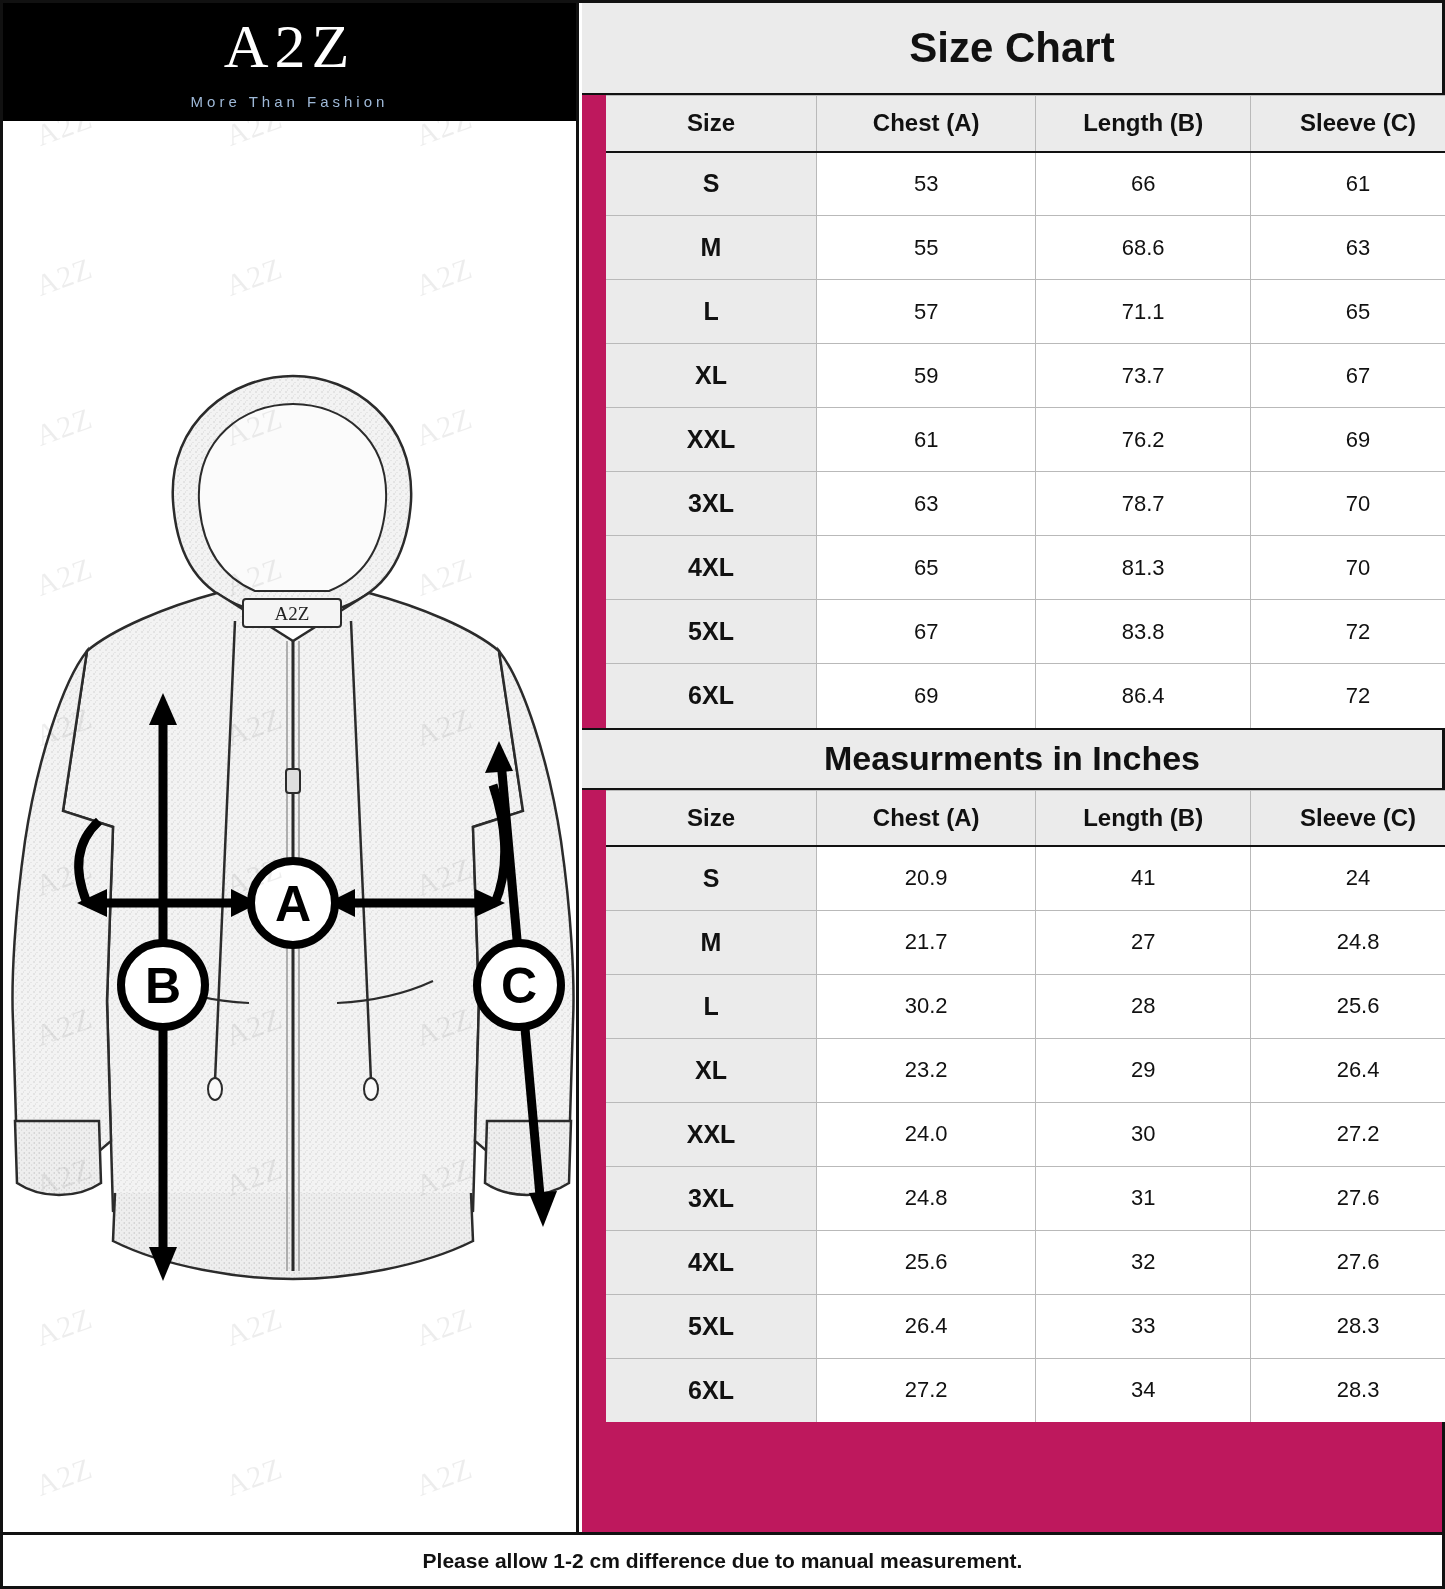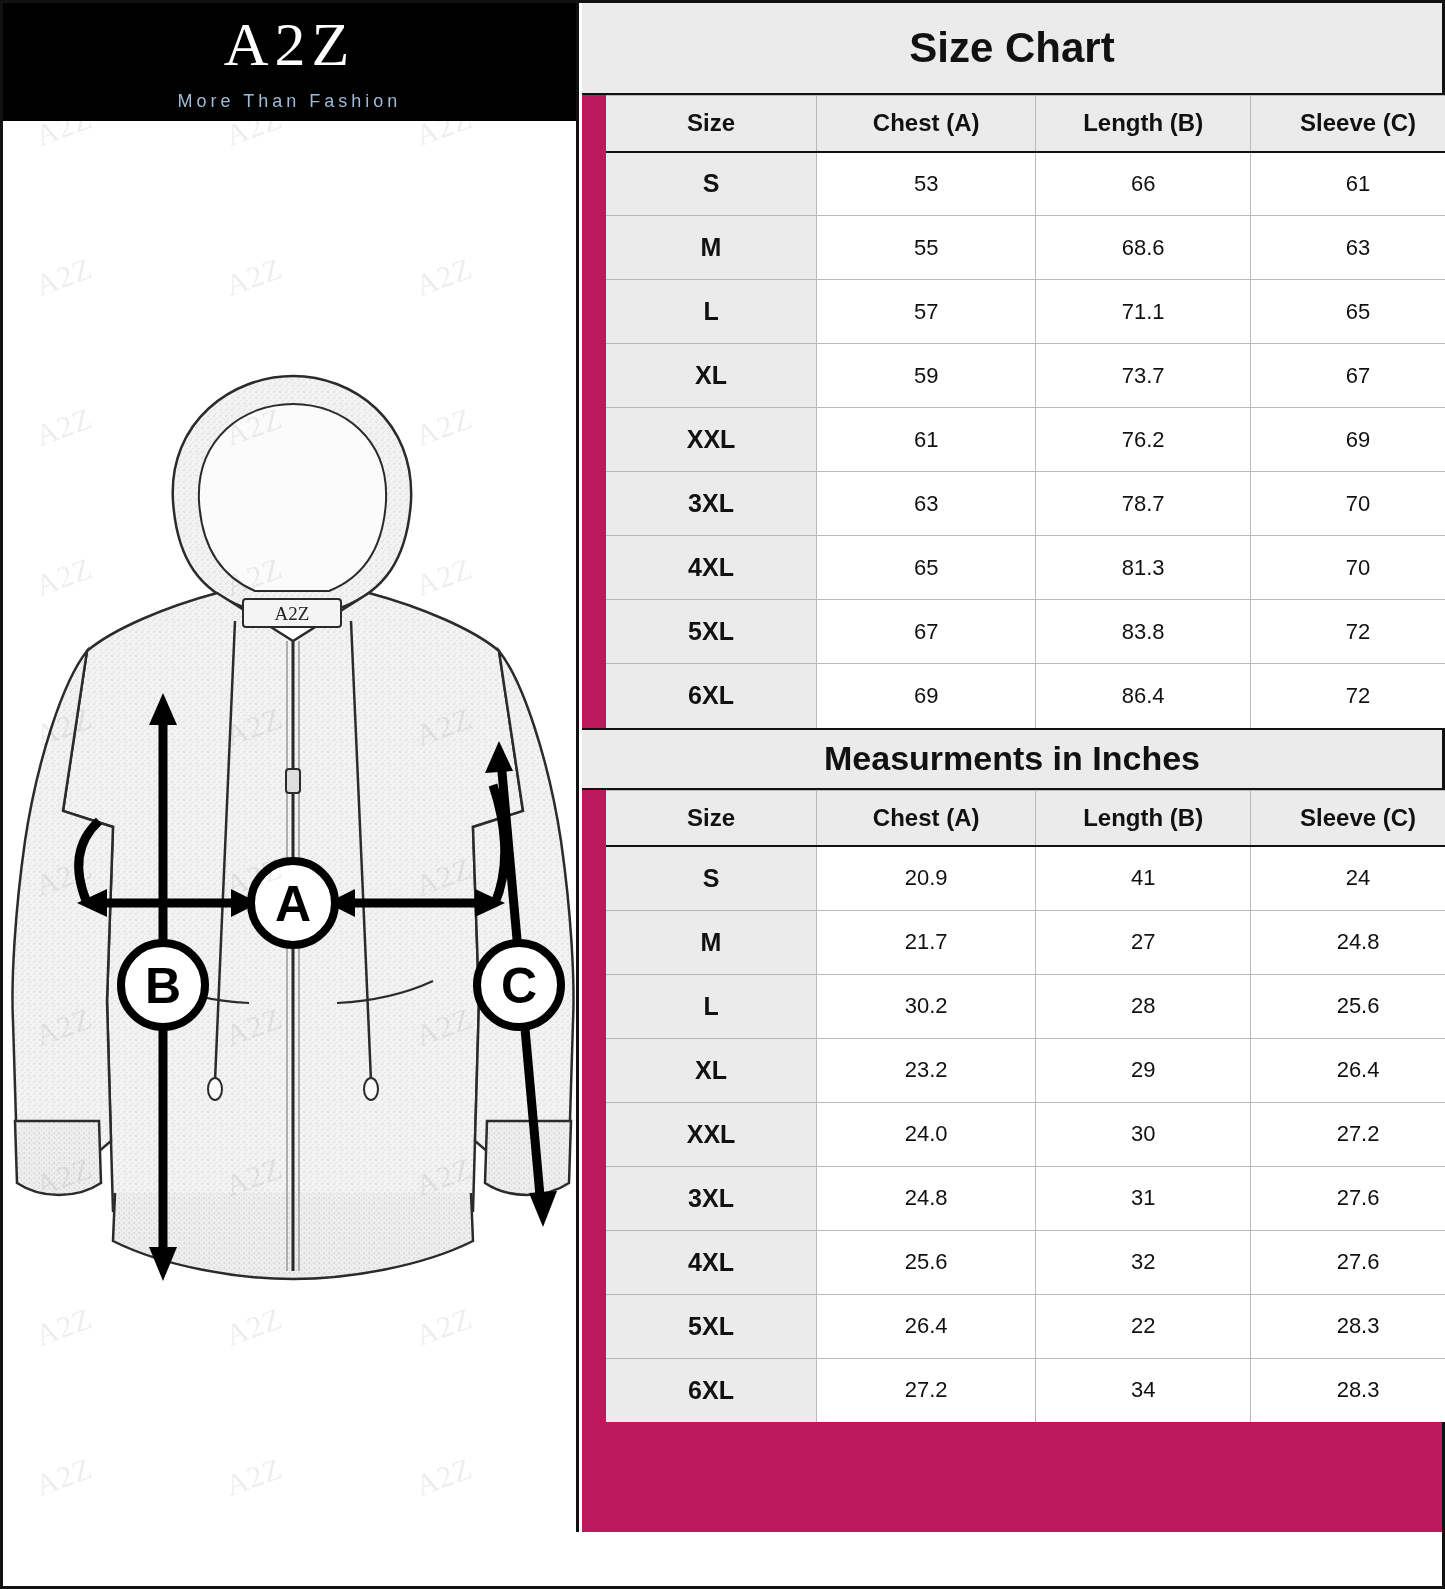--- a/index.html
+++ b/index.html
@@ -61,21 +61,21 @@
   }
   .logo-main {
     font-family: "Liberation Serif", serif;
     font-size: 62px;
     letter-spacing: 6px;
     line-height: 1;
     font-weight: 400;
   }
   .logo-sub {
     margin-top: 16px;
-    font-size: 18px;
+    font-size: 15px;
     letter-spacing: 4px;
     color: #9fb9d8;
     font-family: "Liberation Sans", sans-serif;
   }
   .illus-wrap {
     position: relative;
     width: 100%;
     height: 1411px;
   }
   .illus-wrap svg { display:block; }
@@ -382,33 +382,34 @@
         </tr>
         <tr>
           <td class="sizecell">4XL</td>
           <td class="val">25.6</td>
           <td class="val">32</td>
           <td class="val">27.6</td>
         </tr>
         <tr>
           <td class="sizecell">5XL</td>
           <td class="val">26.4</td>
-          <td class="val">22</td>
+          <td class="val">33</td>
           <td class="val">28.3</td>
         </tr>
         <tr>
           <td class="sizecell">6XL</td>
           <td class="val">27.2</td>
           <td class="val">34</td>
           <td class="val">28.3</td>
         </tr>
       </tbody>
     </table>
   </div>
 
+  <div class="footer">Please allow 1-2 cm difference due to manual measurement.</div>
 
   <div class="watermarks">
       <span class="wm" style="left: 35px; top: -40px;">A2Z</span>
       <span class="wm" style="left: 225px; top: -40px;">A2Z</span>
       <span class="wm" style="left: 415px; top: -40px;">A2Z</span>
       <span class="wm" style="left: 605px; top: -40px;">A2Z</span>
       <span class="wm" style="left: 795px; top: -40px;">A2Z</span>
       <span class="wm" style="left: 985px; top: -40px;">A2Z</span>
       <span class="wm" style="left: 1175px; top: -40px;">A2Z</span>
       <span class="wm" style="left: 1365px; top: -40px;">A2Z</span>

